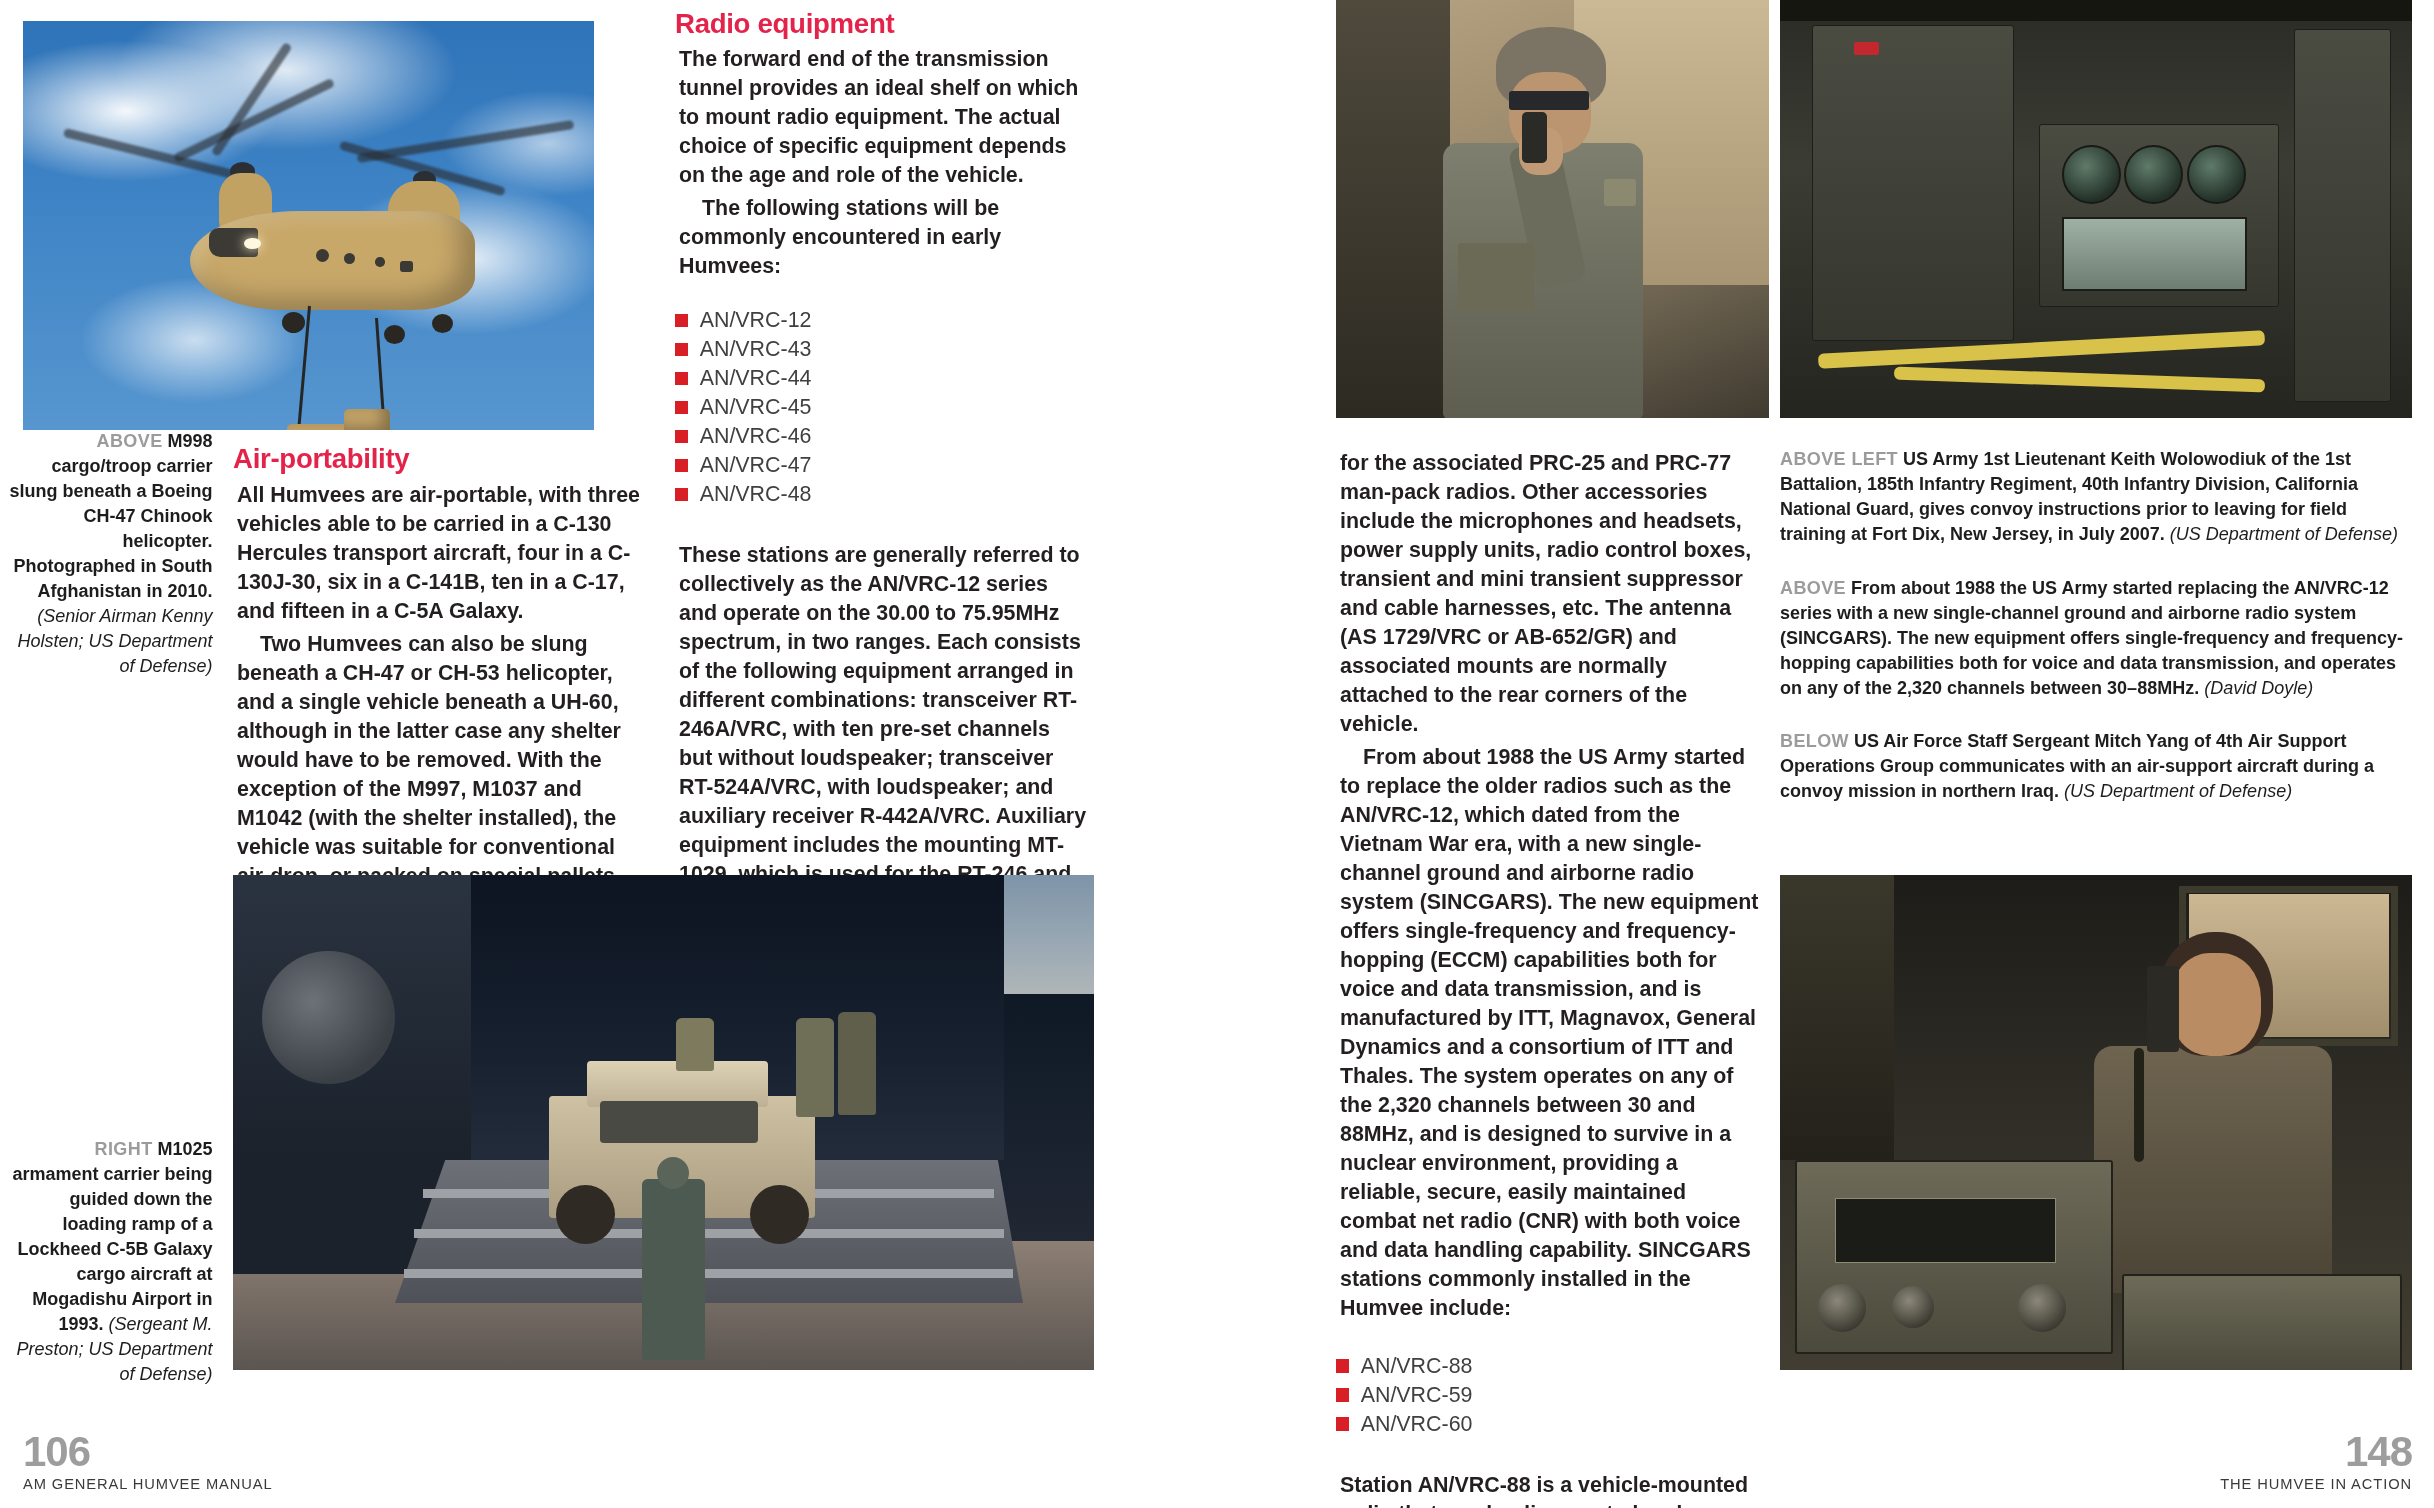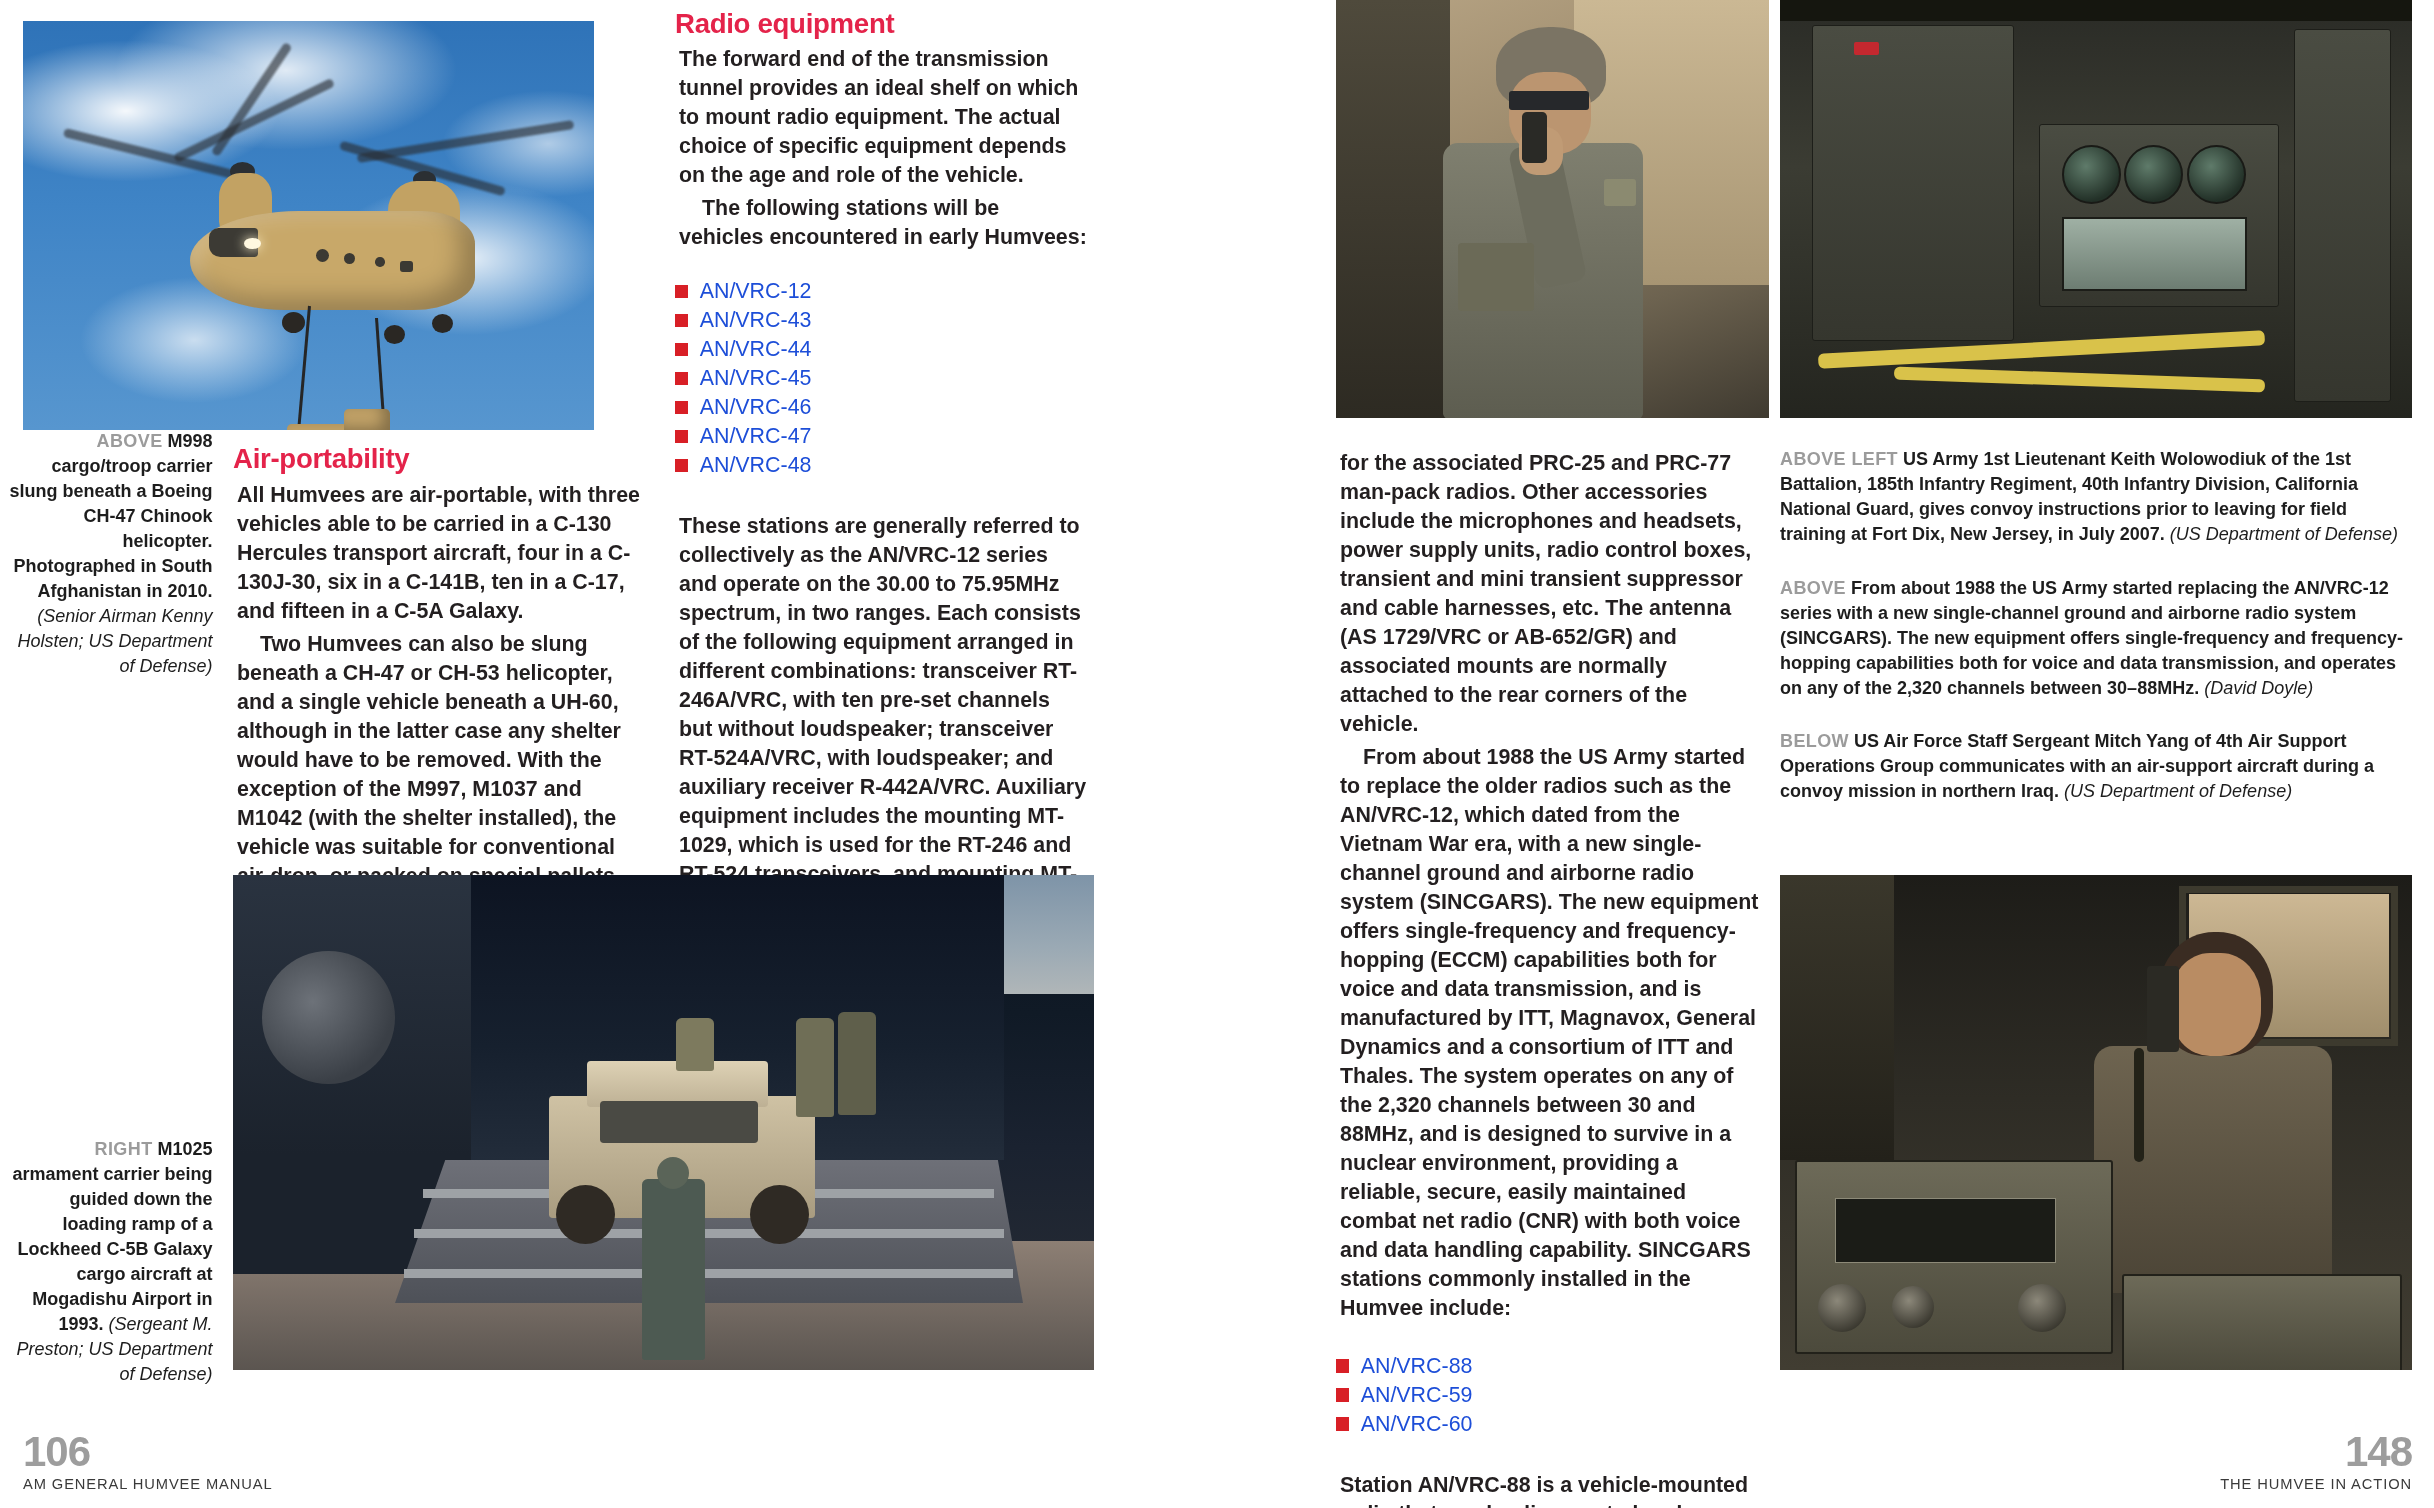--- a/index.html
+++ b/index.html
@@ -38,21 +38,21 @@
     color:#1d1d1d;
   }
   .caption .lead{color:#9b9b9b;font-weight:bold;letter-spacing:0.4px;}
   .caption .credit{font-weight:normal;font-style:italic;}
   .caption.rightalign{text-align:right;}
   .caption.rightalign .credit{font-weight:normal;font-style:italic;}
 
   
   ul.bullets{list-style:none;margin:0;padding:0;}
   ul.bullets li{
-    font-size:21.4px;line-height:29px;color:#1d4ed8;
+    font-size:21.4px;line-height:29px;color:#404040;
     display:flex;align-items:baseline;gap:11.4px;
   }
   ul.bullets li .sq{
     width:13.3px;height:13.3px;background:#d81f26;flex:0 0 13.3px;
     display:inline-block;position:relative;top:0px;
   }
 
   
   .folio{position:absolute;}
   .folio .num{
@@ -182,21 +182,21 @@
     <div class="body-col">
       <p>All Humvees are air-portable, with three vehicles able to be carried in a C-130 Hercules transport aircraft, four in a C-130J-30, six in a C-141B, ten in a C-17, and fifteen in a C-5A Galaxy.</p>
       <p class="indent">Two Humvees can also be slung beneath a CH-47 or CH-53 helicopter, and a single vehicle beneath a UH-60, although in the latter case any shelter would have to be removed. With the exception of the M997, M1037 and M1042 (with the shelter installed), the vehicle was suitable for conventional air-drop, or packed on special pallets for air delivery using the low-velocity air-drop or low-altitude parachute-extraction systems.</p>
     </div>
   </div>
 
   <div style="position:absolute;left:675px;top:9.5px;width:418px;">
     <div class="heading">Radio equipment</div>
     <div class="body-col">
       <p>The forward end of the transmission tunnel provides an ideal shelf on which to mount radio equipment. The actual choice of specific equipment depends on the age and role of the vehicle.</p>
-      <p class="indent" style="margin-top:1.9px;">The following stations will be vehicles encountered in early Humvees:</p>
+      <p class="indent" style="margin-top:1.9px;">The following stations will be commonly encountered in early Humvees:</p>
     </div>
     <ul class="bullets" style="margin-top:25px;">
       <li>
           <span class="sq"></span>
           <span>AN/VRC-12</span>
         </li>
       <li>
           <span class="sq"></span>
           <span>AN/VRC-43</span>
         </li>

